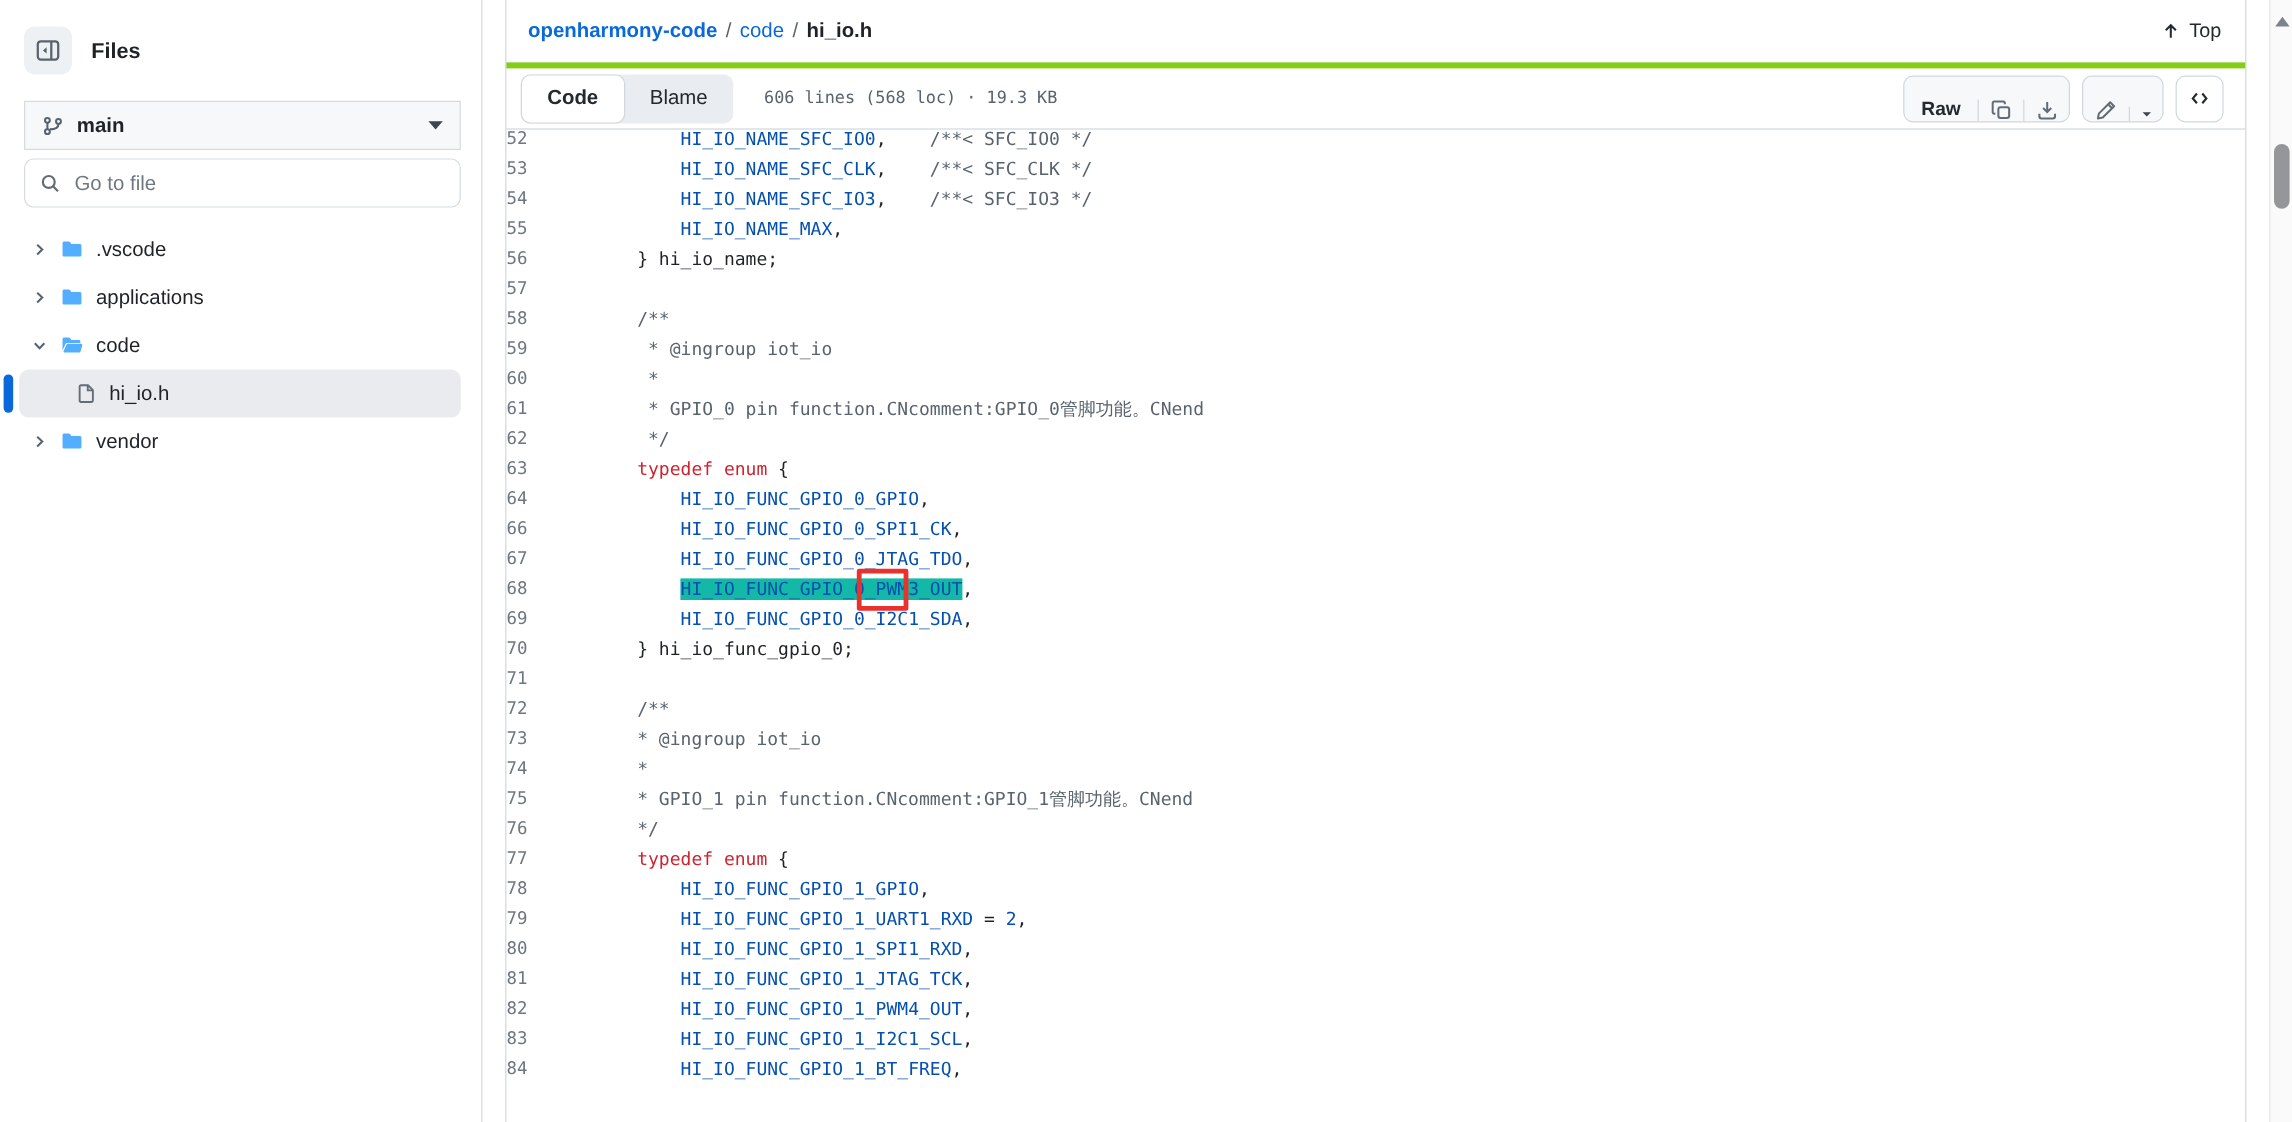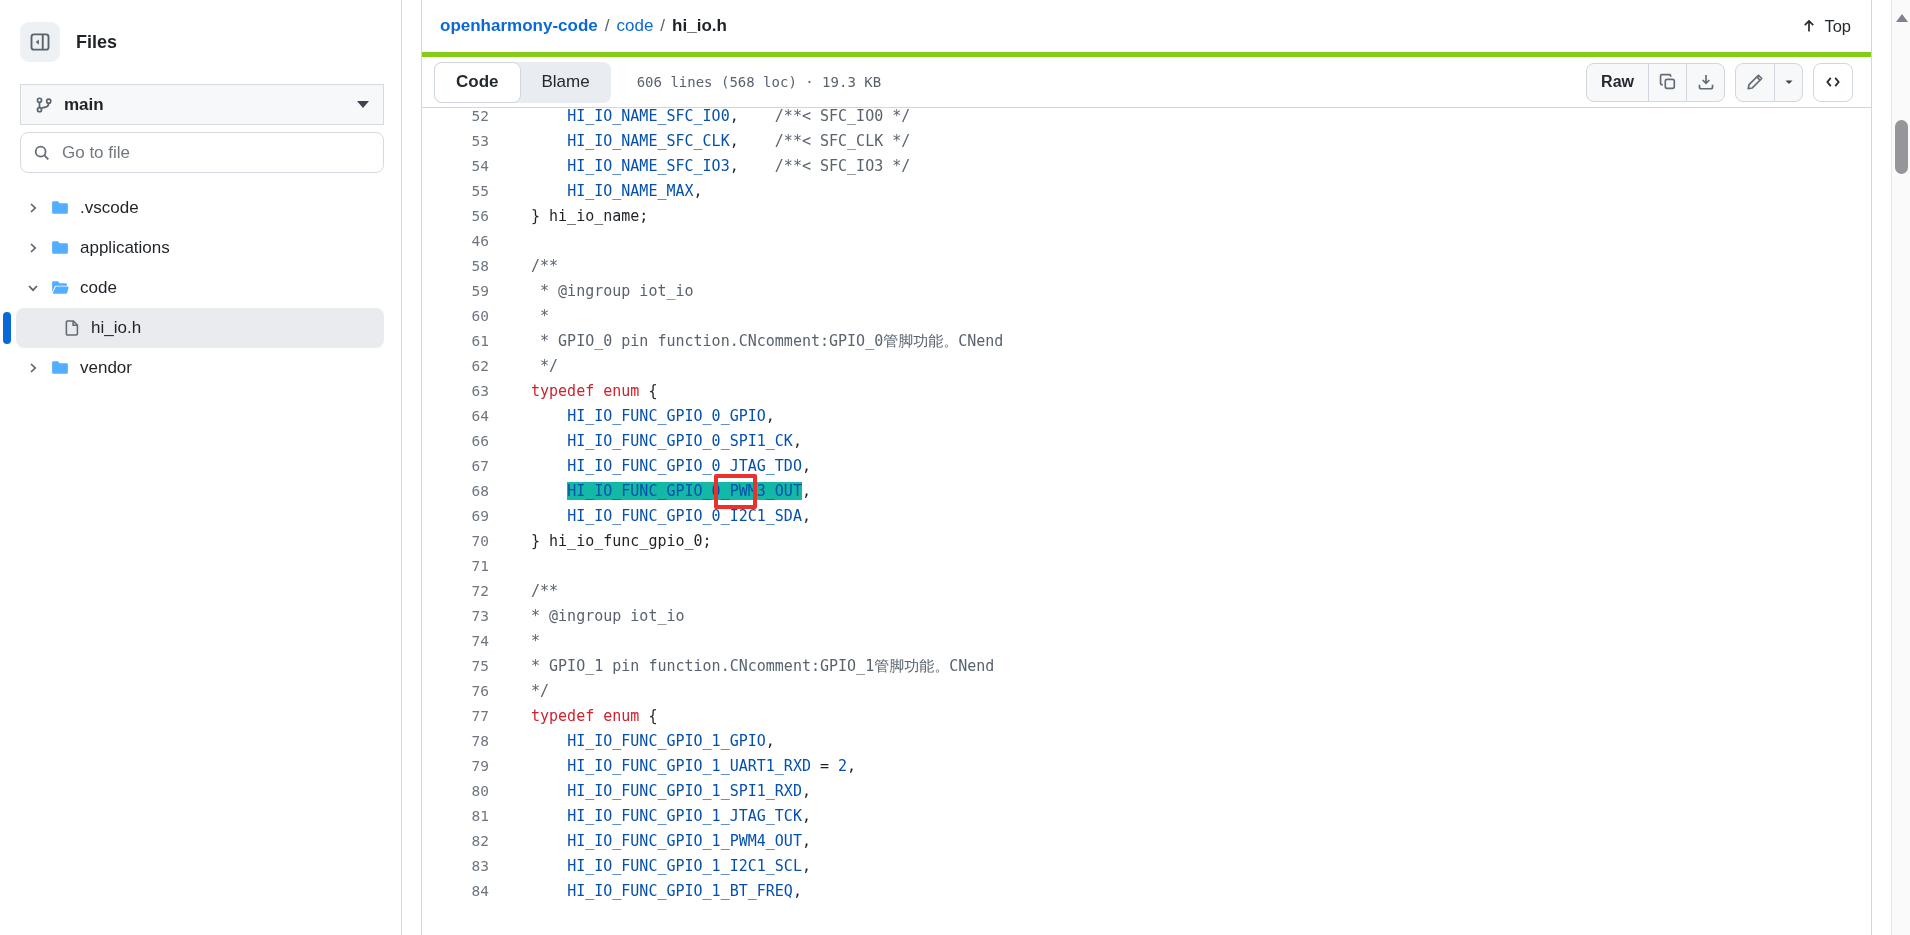--- a/index.html
+++ b/index.html
@@ -48,36 +48,36 @@
   .toolbar-row { height:51px; border-bottom:1px solid #d0d7de; display:flex; align-items:center;
                  padding:0 18px 0 12px; }
   .seg { display:flex; background:#e9ecf0; border-radius:8px; height:41px; align-items:stretch; }
   .tab { border:none; background:transparent; padding:0 21px; font-size:17px; color:#24292f;
          border-radius:8px; cursor:pointer; font-family:inherit; }
   .tab.active { background:#fff; border:1px solid #d0d7de; font-weight:700; }
   .file-info { margin-left:26px; font-family:"DejaVu Sans Mono","Liberation Mono",monospace;
                font-size:14px; color:#59636e; }
   .actions { margin-left:auto; display:flex; align-items:center; gap:10px; }
   .btn-group { display:flex; border:1px solid #d0d7de; border-radius:8px; background:#f6f8fa;
-               height:39px; overflow:hidden; }
+               height:39px; overflow:hidden;align-items:flex-end; }
   .gbtn { display:flex; align-items:center; justify-content:center; background:transparent;
           border:none; border-left:1px solid #d0d7de; cursor:pointer; font-family:inherit; }
   .gbtn:first-child { border-left:none; }
   .raw-btn { padding:0 14px; font-size:16px; font-weight:600; color:#24292f; }
   .icon-cell { width:38px; }
   .caret-cell { width:28px; }
   .sym-btn { width:40px; height:39px; background:#fff; border:1px solid #d0d7de; border-radius:8px;
              display:flex; align-items:center; justify-content:center; cursor:pointer; }
 
   
   .code-wrap { position:absolute; top:108px; left:0; right:0; bottom:0; overflow:hidden;
                font-family:"DejaVu Sans Mono","Liberation Mono",monospace; font-size:15px; }
   .code-lines { margin-top:-4px; }
   .crow { height:25px; display:flex; position:relative; white-space:pre; }
-  .ln { width:67px; flex:none; text-align:right; color:#6e7781; font-size:14.5px;
+  .ln { width:67px; flex:none; color:#6e7781; font-size:14.5px;
         line-height:25px; cursor:pointer; }
   .ct { padding-left:42px; line-height:25px; color:#1f2328; }
   .tk-b { color:#0550ae; }
   .tk-k { color:#cf222e; }
   .tk-c { color:#59636e; }
   .sel { background:#14b8a6; }
   .redbox { position:absolute; left:calc(109px + 20.3ch); top:-5px; width:4.7ch; height:35px;
             border:4px solid #e9322d; border-radius:2px; z-index:3; pointer-events:none; }
 
   
@@ -271,21 +271,21 @@
     </div>
   </div>
 
   <div class="code-wrap">
     <div class="code-lines" id="code">
         <div class="crow"><span class="ln">52</span><span class="ct"><span class="">    </span><span class="tk-b">HI_IO_NAME_SFC_IO0</span><span class="">,    </span><span class="tk-c">/**&lt; SFC_IO0 */</span></span></div>
         <div class="crow"><span class="ln">53</span><span class="ct"><span class="">    </span><span class="tk-b">HI_IO_NAME_SFC_CLK</span><span class="">,    </span><span class="tk-c">/**&lt; SFC_CLK */</span></span></div>
         <div class="crow"><span class="ln">54</span><span class="ct"><span class="">    </span><span class="tk-b">HI_IO_NAME_SFC_IO3</span><span class="">,    </span><span class="tk-c">/**&lt; SFC_IO3 */</span></span></div>
         <div class="crow"><span class="ln">55</span><span class="ct"><span class="">    </span><span class="tk-b">HI_IO_NAME_MAX</span><span class="">,</span></span></div>
         <div class="crow"><span class="ln">56</span><span class="ct"><span class="">} hi_io_name;</span></span></div>
-        <div class="crow"><span class="ln">46</span><span class="ct"></span></div>
+        <div class="crow"><span class="ln">57</span><span class="ct"></span></div>
         <div class="crow"><span class="ln">58</span><span class="ct"><span class="tk-c">/**</span></span></div>
         <div class="crow"><span class="ln">59</span><span class="ct"><span class="tk-c"> * @ingroup iot_io</span></span></div>
         <div class="crow"><span class="ln">60</span><span class="ct"><span class="tk-c"> *</span></span></div>
         <div class="crow"><span class="ln">61</span><span class="ct"><span class="tk-c"> * GPIO_0 pin function.CNcomment:GPIO_0管脚功能。CNend</span></span></div>
         <div class="crow"><span class="ln">62</span><span class="ct"><span class="tk-c"> */</span></span></div>
         <div class="crow"><span class="ln">63</span><span class="ct"><span class="tk-k">typedef</span><span class=""> </span><span class="tk-k">enum</span><span class=""> {</span></span></div>
         <div class="crow"><span class="ln">64</span><span class="ct"><span class="">    </span><span class="tk-b">HI_IO_FUNC_GPIO_0_GPIO</span><span class="">,</span></span></div>
         <div class="crow"><span class="ln">66</span><span class="ct"><span class="">    </span><span class="tk-b">HI_IO_FUNC_GPIO_0_SPI1_CK</span><span class="">,</span></span></div>
         <div class="crow"><span class="ln">67</span><span class="ct"><span class="">    </span><span class="tk-b">HI_IO_FUNC_GPIO_0_JTAG_TDO</span><span class="">,</span></span></div>
         <div class="crow"><span class="ln">68</span><span class="ct"><span class="">    </span><span class="tk-b sel">HI_IO_FUNC_GPIO_0_PWM3_OUT</span><span class="">,</span></span><div class="redbox"></div></div>

